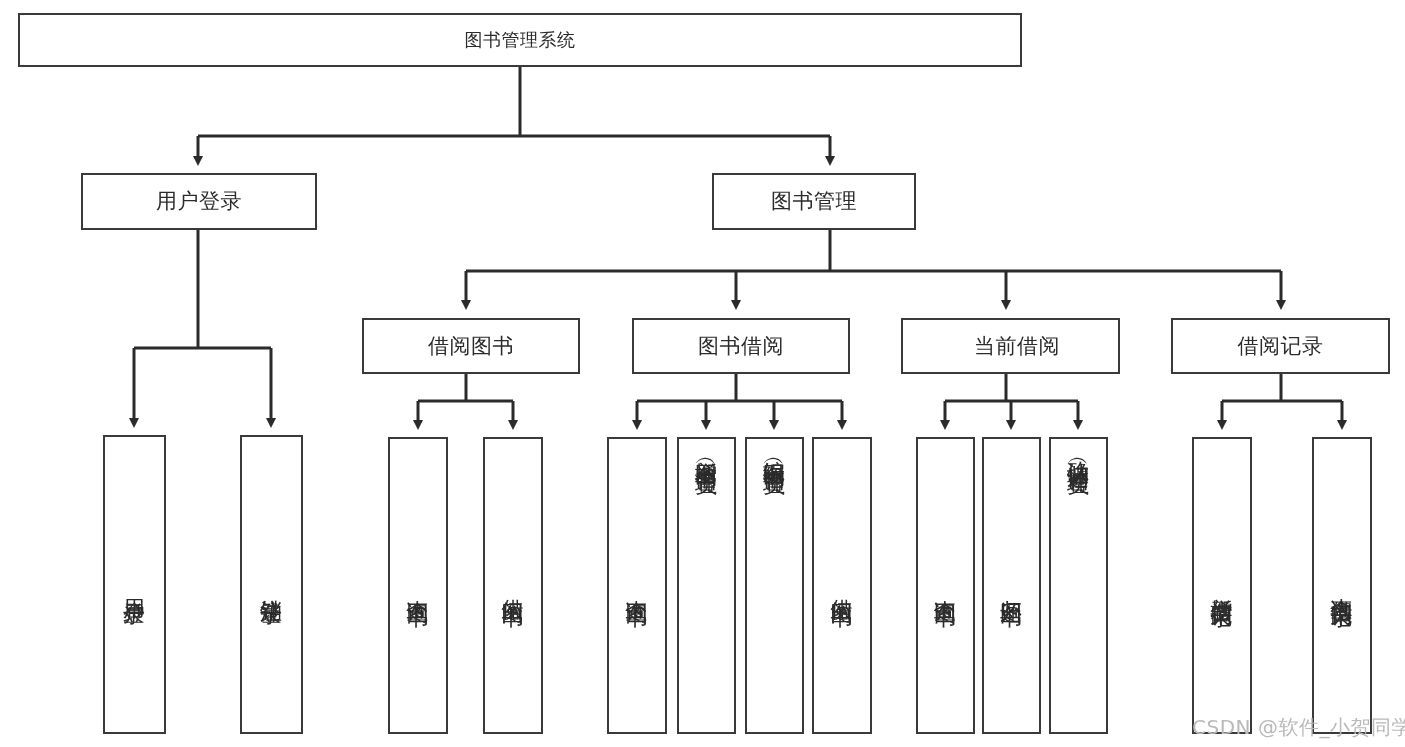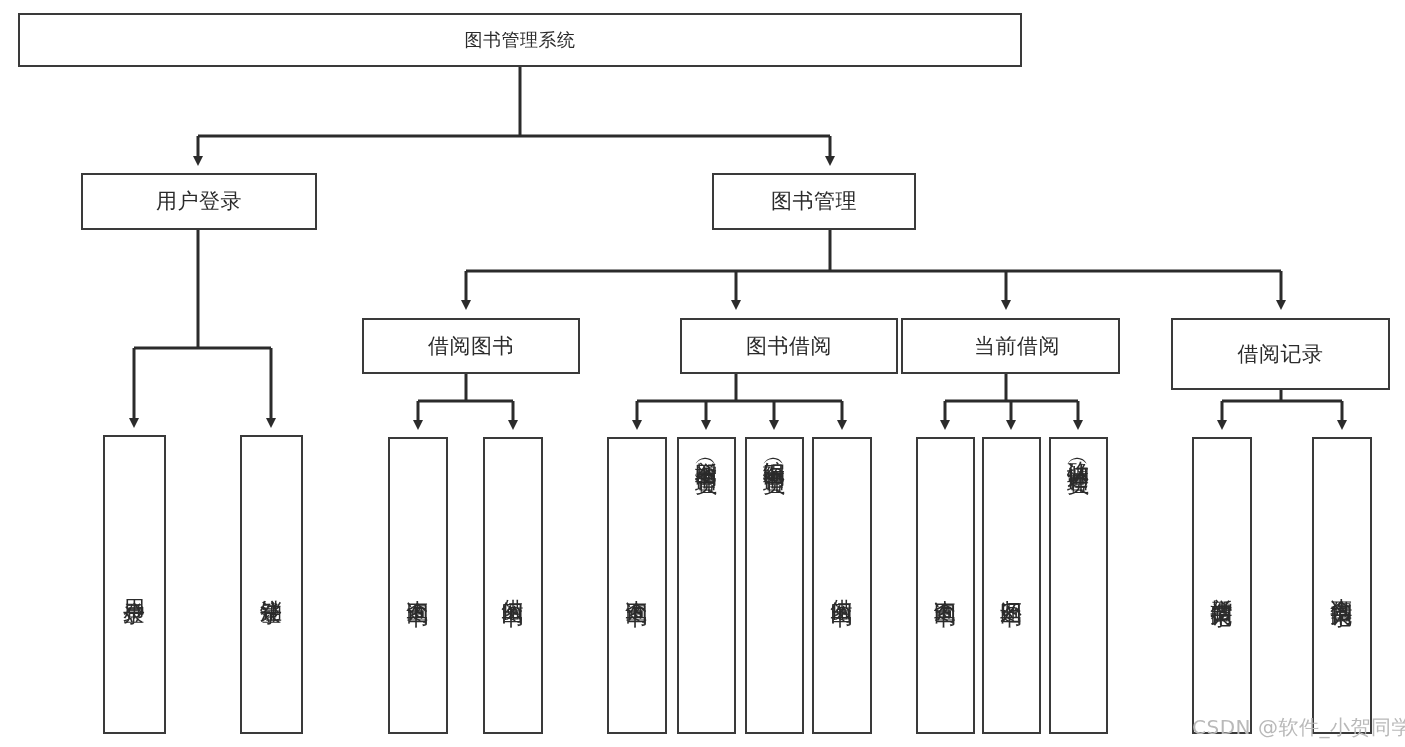--- a/index.html
+++ b/index.html
@@ -140,29 +140,29 @@
   </div>
 
   <div class="node branch" style="left:712px; top:173px; width:204px; height:57px;">
     <span class="label">图书管理</span>
   </div>
 
   <div class="node branch" style="left:362px; top:318px; width:218px; height:56px;">
     <span class="label">借阅图书</span>
   </div>
 
-  <div class="node branch" style="left:632px; top:318px; width:218px; height:56px;margin-left:48px;">
+  <div class="node branch" style="left:632px; top:318px; width:218px; height:56px;">
     <span class="label">图书借阅</span>
   </div>
 
   <div class="node branch" style="left:901px; top:318px; width:219px; height:56px;padding-left:13px;">
     <span class="label">当前借阅</span>
   </div>
 
-  <div class="node branch" style="left:1171px; top:318px; width:219px; height:72px;">
+  <div class="node branch" style="left:1171px; top:318px; width:219px; height:56px;">
     <span class="label">借阅记录</span>
   </div>
 
   <div class="node leaf" style="left:103px; top:435px; width:63px; height:299px;">
     <span class="label">用户登录</span>
   </div>
 
   <div class="node leaf" style="left:240px; top:435px; width:63px; height:299px;">
     <span class="label">注销登录</span>
   </div>

